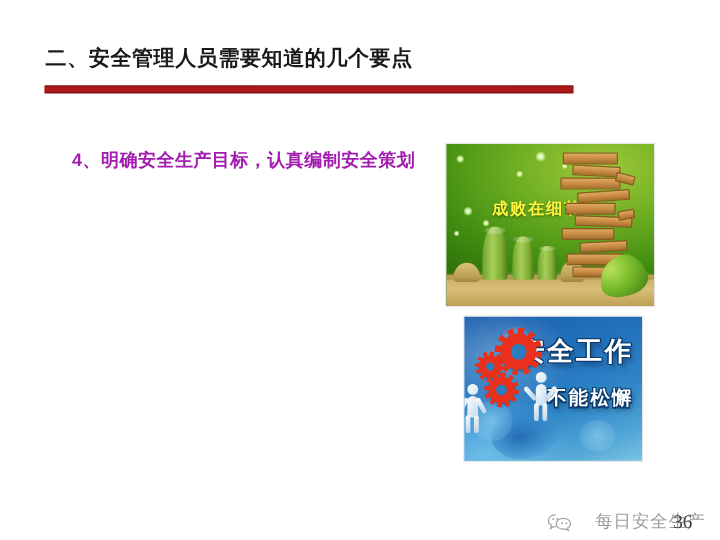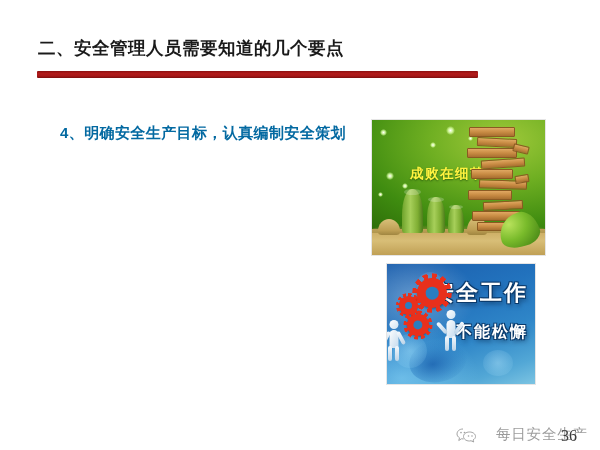--- a/index.html
+++ b/index.html
@@ -43,21 +43,21 @@
     border-radius: 1px;
   }
 
   
   .subheading {
     position: absolute;
     left: 60px;
     top: 108px;
     font-size: 15px;
     font-weight: bold;
-    color: #0369a1;
+    color: #a21caf;
     letter-spacing: 0.4px;
     white-space: nowrap;
   }
   .body-copy {
     position: absolute;
     left: 55px;
     top: 141px;
     width: 302px;
     font-size: 15.2px;
     line-height: 26.5px;

